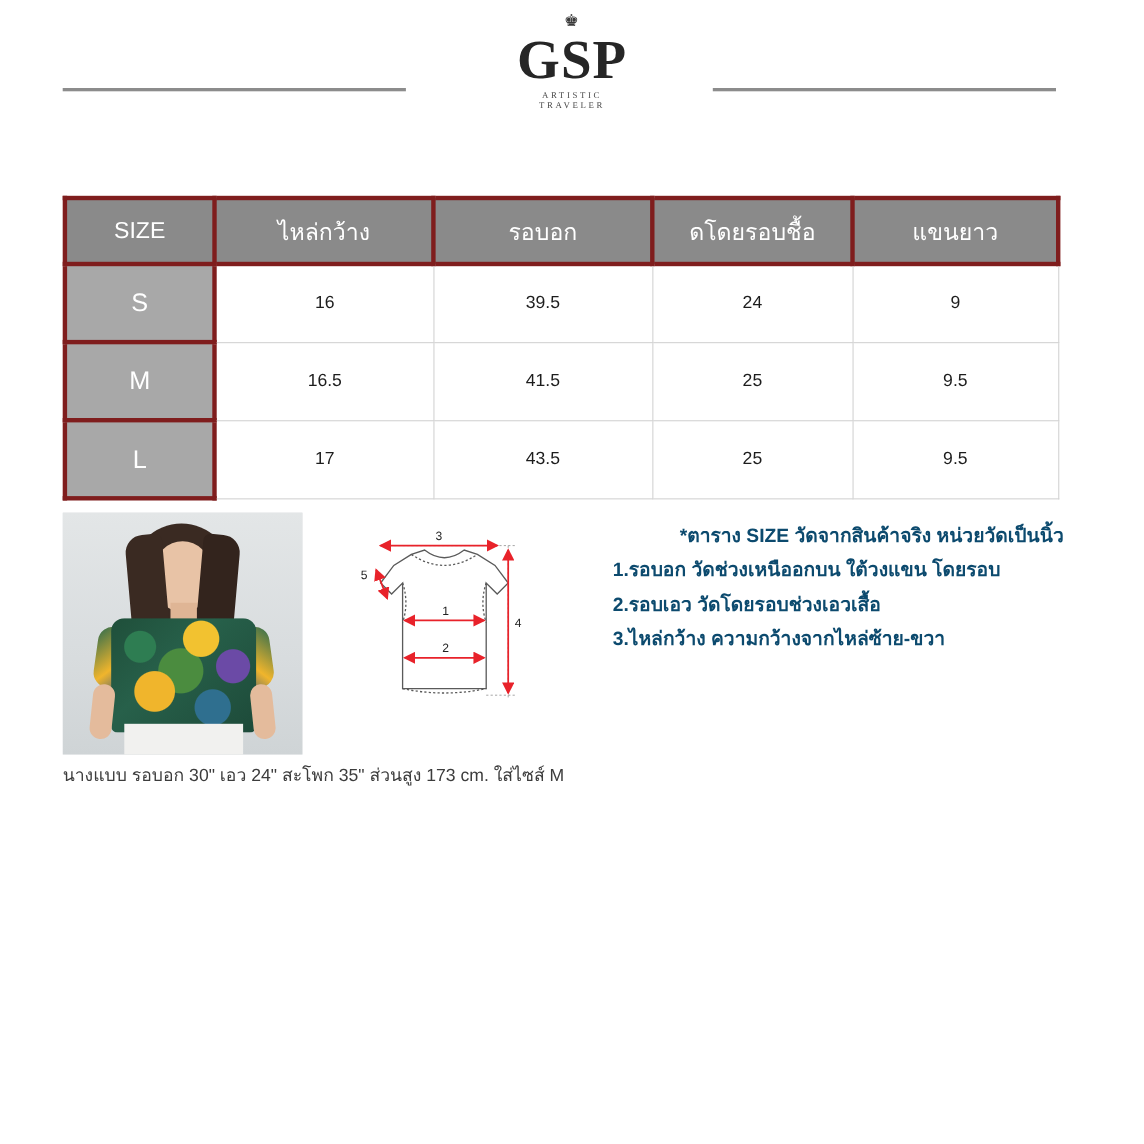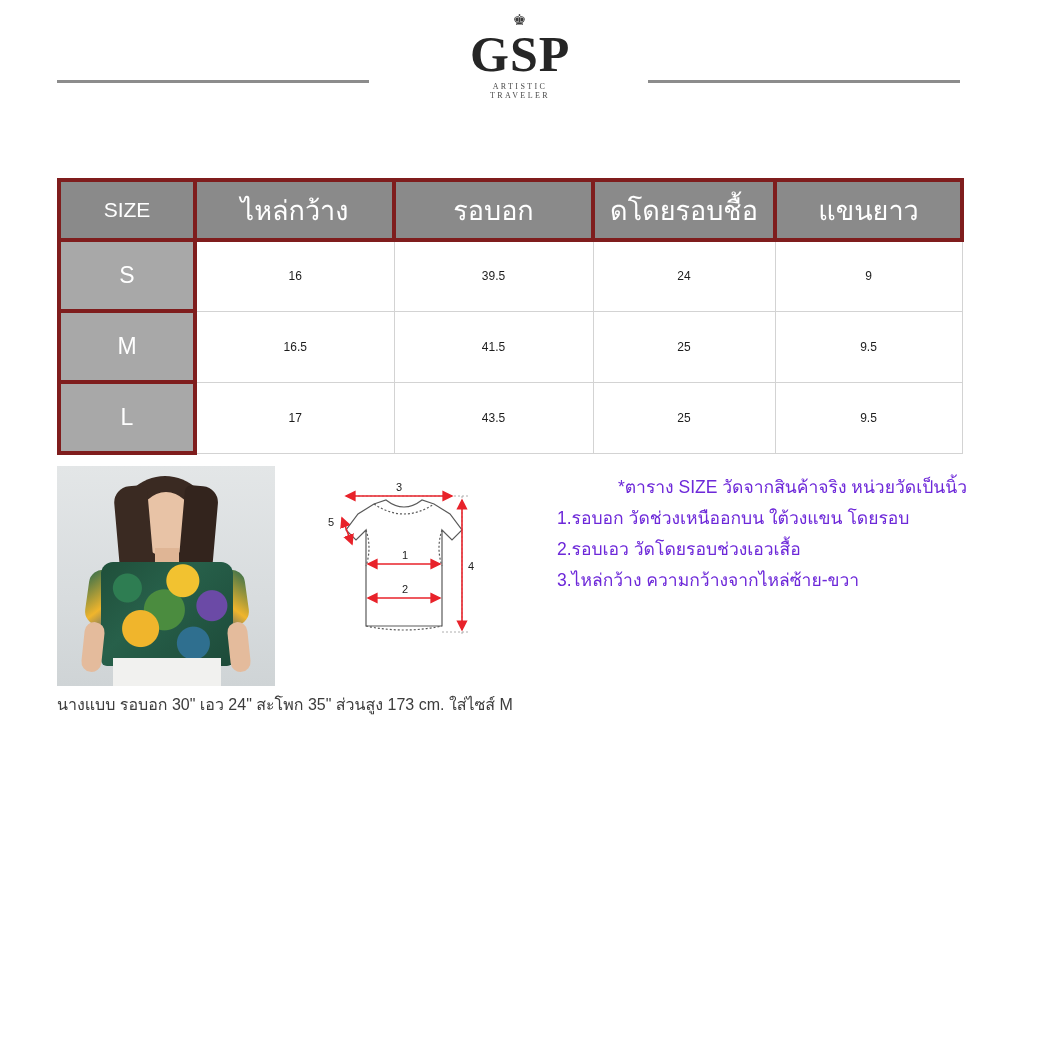--- a/index.html
+++ b/index.html
@@ -86,33 +86,33 @@
   }
   .spec-table th, .spec-table td {
     border: 4px solid #7f1d1d;
     text-align: center;
     font-weight: 400;
   }
   .spec-table thead th {
     background: #8a8a8a;
     color: #ffffff;
     height: 60px;
-    font-size: 27px;
+    font-size: 21px;
   }
   .spec-table thead th.size-col { font-size: 21px; }
   .spec-table tbody td.size-cell {
     background: #a8a8a8;
     color: #ffffff;
     font-size: 23px;
     height: 71px;
   }
   .spec-table tbody td.val {
     background: #ffffff;
     color: #1d1d1d;
-    font-size: 12px;
+    font-size: 16px;
     border: 1px solid #d3d3d3;
   }
   .col-size { width: 136px; }
   .col-a { width: 199px; }
   .col-b { width: 199px; }
   .col-c { width: 182px; }
   .col-d { width: 187px; }
 
   
   .lower {
@@ -217,21 +217,22 @@
     position: absolute;
     left: 255px; top: 8px;
     width: 200px; height: 190px;
   }
 
   
   .notes {
     position: absolute;
     left: 500px; top: 6px;
     width: 410px;
-    color: #6d28d9;
+    color: #0c4a6e;
+    font-weight: bold;
   }
   .note-line {
     font-size: 17.5px;
     line-height: 31px;
     white-space: nowrap;
   }
   .note-title {
     text-align: right;
     font-size: 17.5px;
     line-height: 31px;

